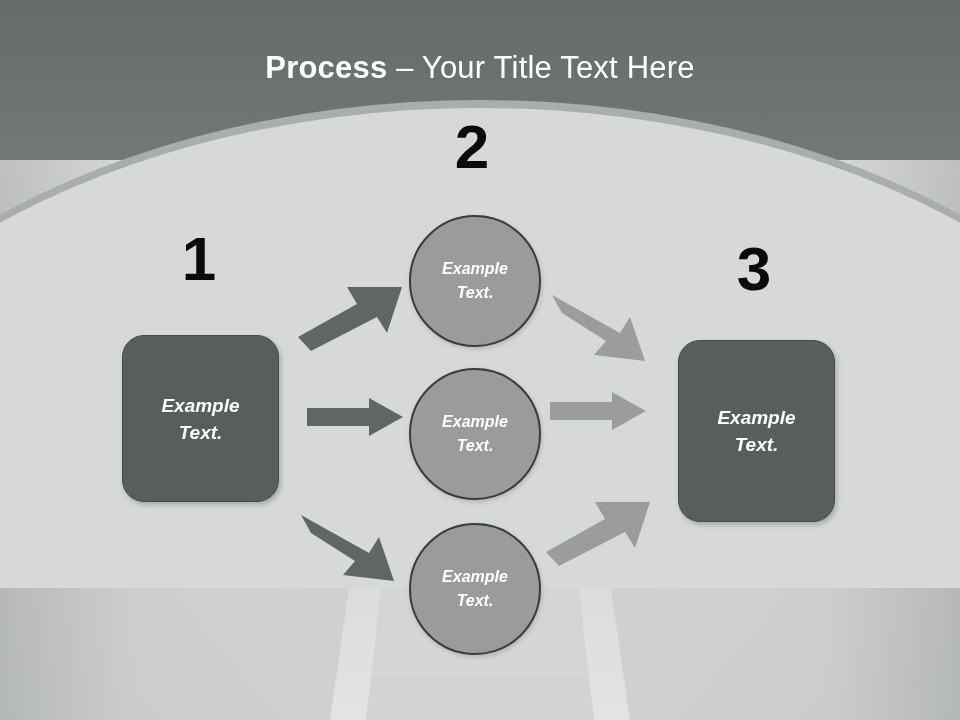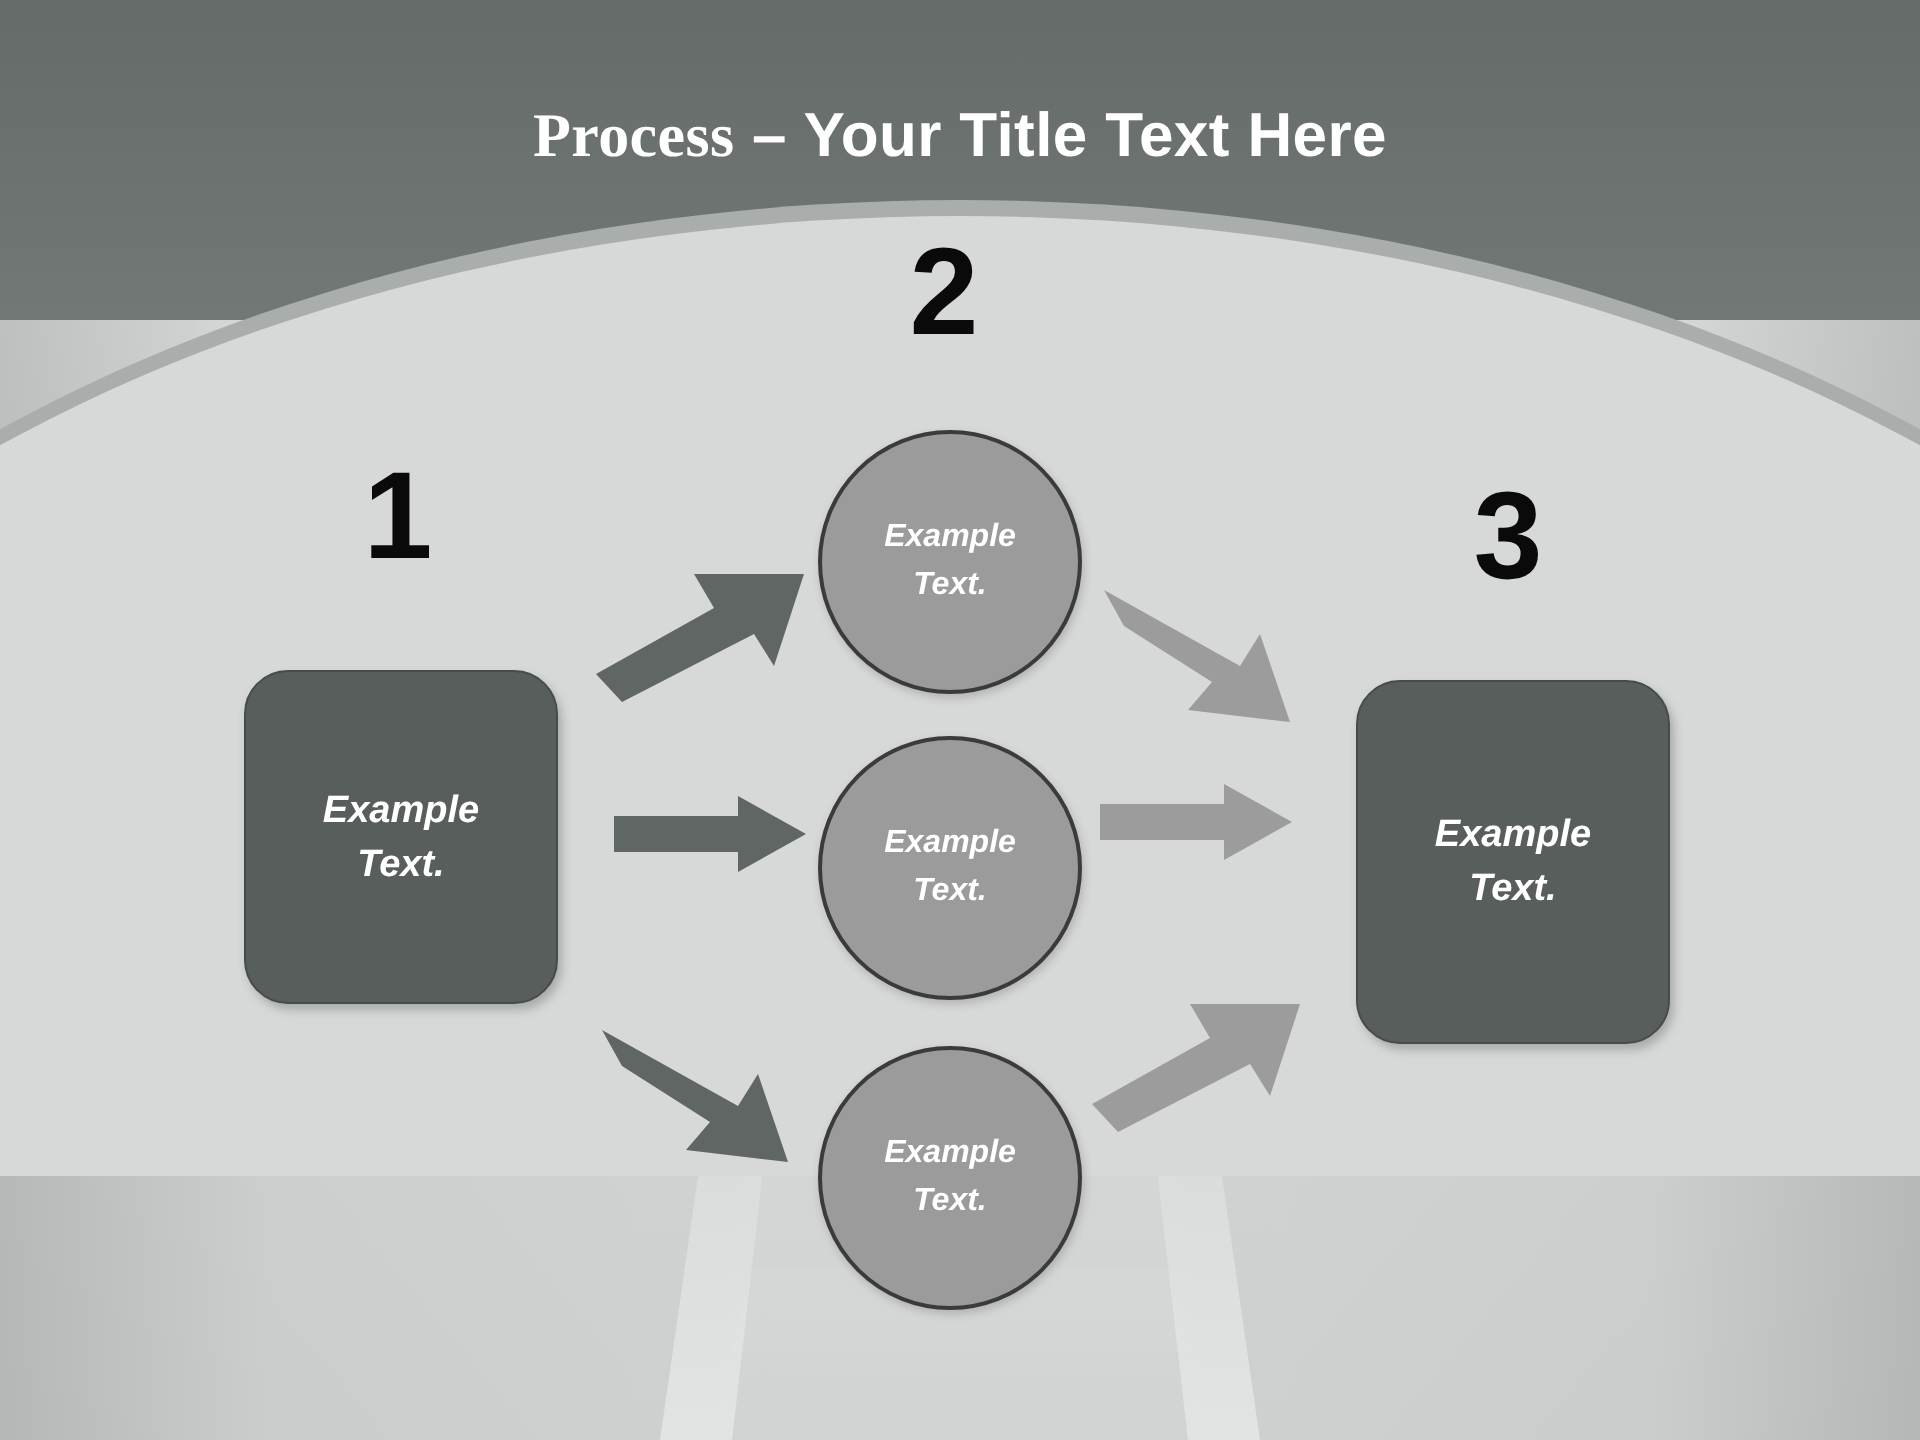--- a/index.html
+++ b/index.html
@@ -87,22 +87,22 @@
     position: absolute;
     left: 0; top: 48px;
     width: 960px;
     text-align: center;
     font-size: 31px;
     line-height: 40px;
     color: #ffffff;
     letter-spacing: 0.2px;
     white-space: nowrap;
   }
-  .slide-title .t-bold { font-weight: bold; font-family: Liberation Serif, serif; }
-  .slide-title .t-norm { font-weight: bold; }
+  .slide-title .t-bold { font-weight: bold; }
+  .slide-title .t-norm { font-weight: normal; }
 
   
   .step-num {
     position: absolute;
     font-size: 62px;
     font-weight: bold;
     color: #0a0a0a;
     line-height: 62px;
     text-align: center;
     width: 90px;

